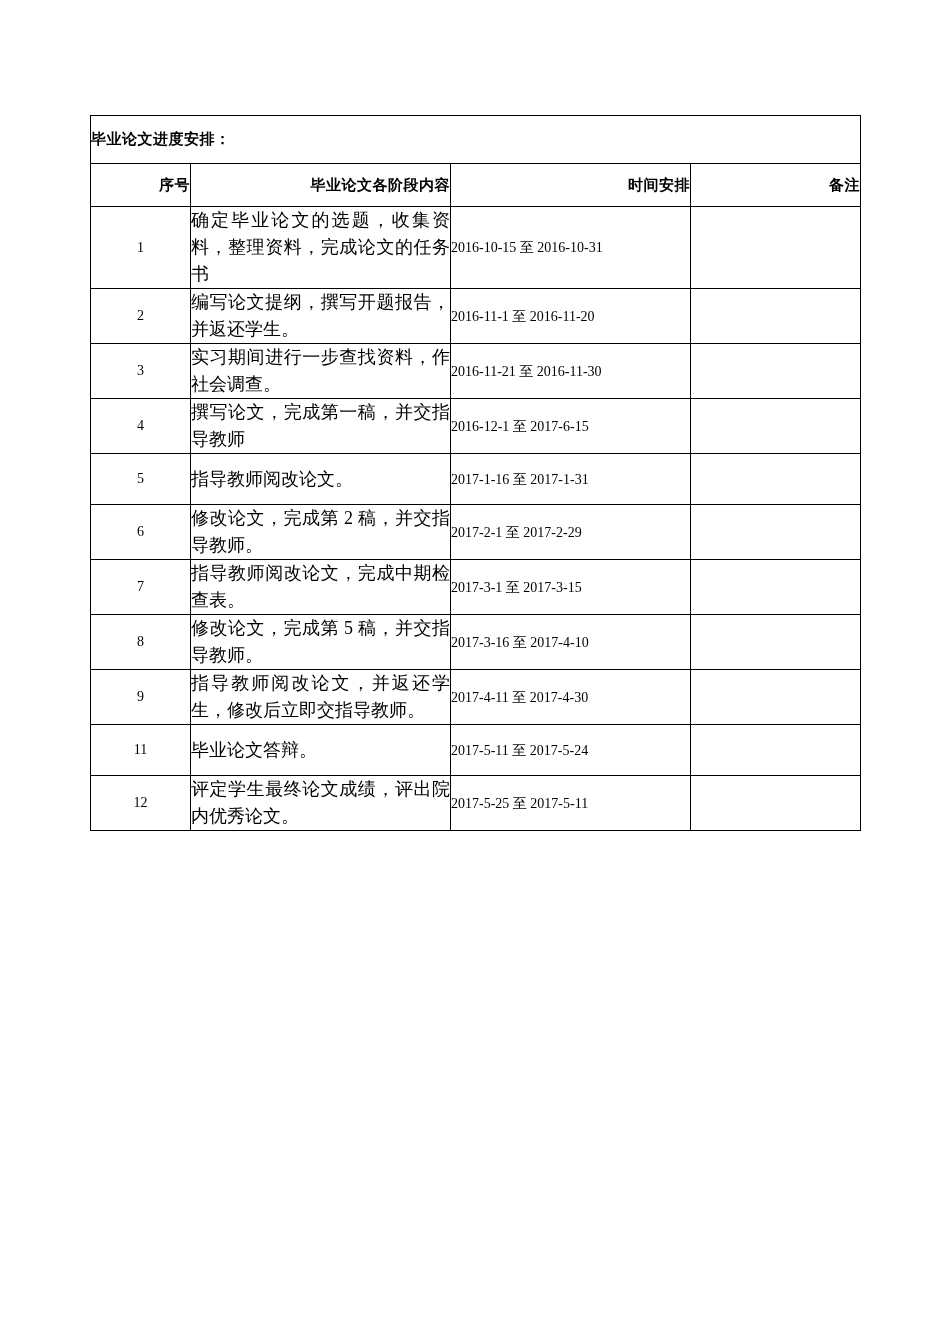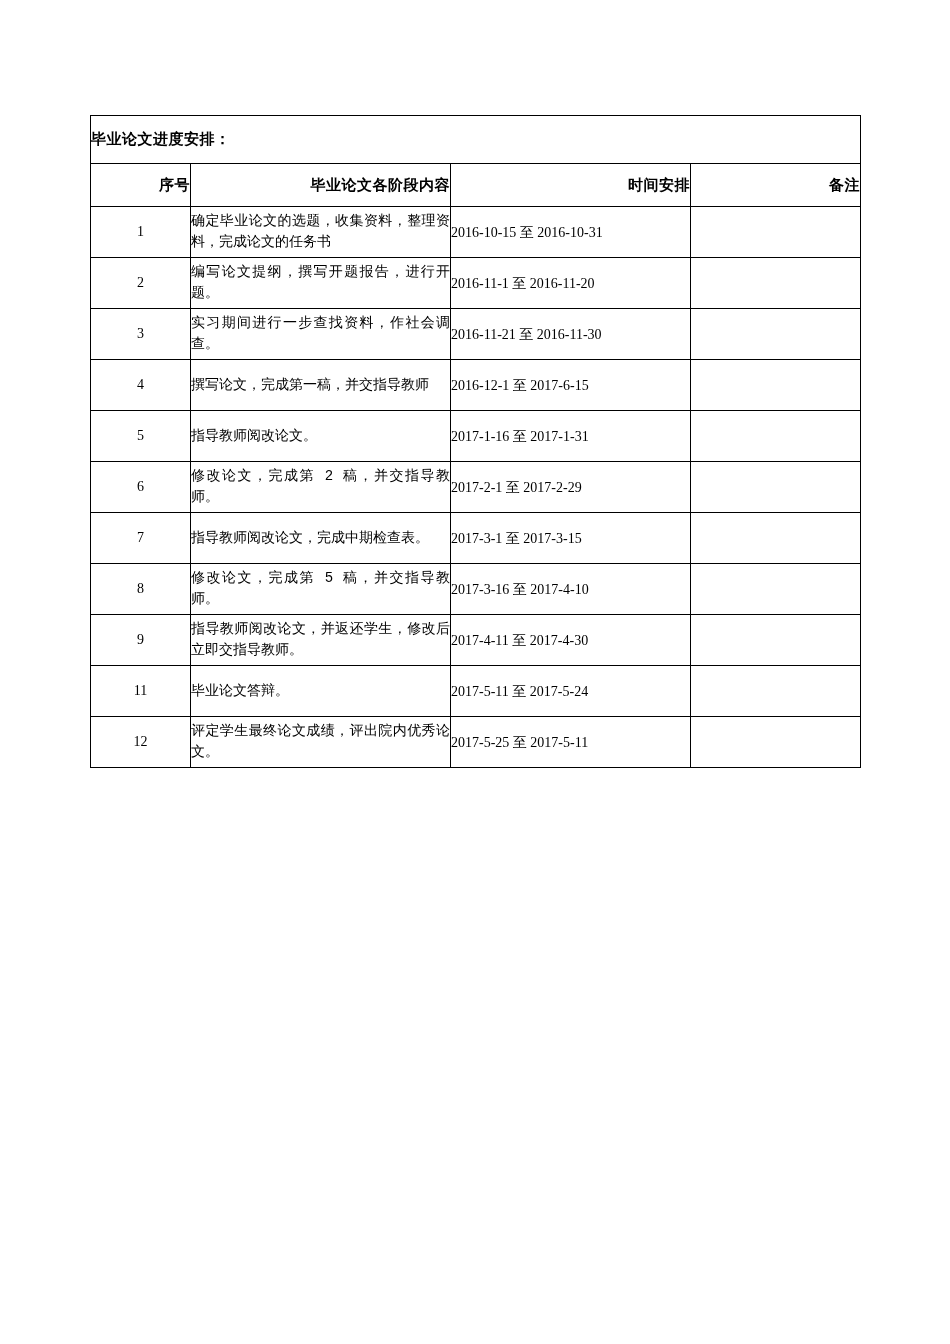--- a/index.html
+++ b/index.html
@@ -55,23 +55,23 @@
   .col-time { width: 240px; }
   .col-note { width: 170px; }
 
   .cell-no {
     text-align: center;
     font-size: 14px;
     font-family: "Liberation Serif", "DejaVu Serif", serif;
   }
   .cell-content {
     padding: 7px 8px 7px 10px;
-    font-size: 14px;
+    font-size: 18px;
     line-height: 1.5;
-    font-family: Liberation Mono, monospace;
+    font-family: Liberation Serif, serif;
     text-align: justify;
     text-justify: inter-ideograph;
   }
   .cell-time {
     padding: 7px 6px 7px 10px;
     font-size: 14px;
     font-family: "Liberation Serif", "DejaVu Serif", serif;
     line-height: 1.5;
     margin-top: 36px;
   }
@@ -104,21 +104,21 @@
       </tr>
 
       <tr class="data-row">
         <td class="cell-no">1</td>
         <td class="cell-content">确定毕业论文的选题，收集资料，整理资料，完成论文的任务书</td>
         <td class="cell-time">2016-10-15 至 2016-10-31</td>
         <td class="cell-note"></td>
       </tr>
       <tr class="data-row">
         <td class="cell-no">2</td>
-        <td class="cell-content">编写论文提纲，撰写开题报告，进行开题。</td>
+        <td class="cell-content">编写论文提纲，撰写开题报告，并返还学生。</td>
         <td class="cell-time">2016-11-1 至 2016-11-20</td>
         <td class="cell-note"></td>
       </tr>
       <tr class="data-row">
         <td class="cell-no">3</td>
         <td class="cell-content">实习期间进行一步查找资料，作社会调查。</td>
         <td class="cell-time">2016-11-21 至 2016-11-30</td>
         <td class="cell-note"></td>
       </tr>
       <tr class="data-row">

